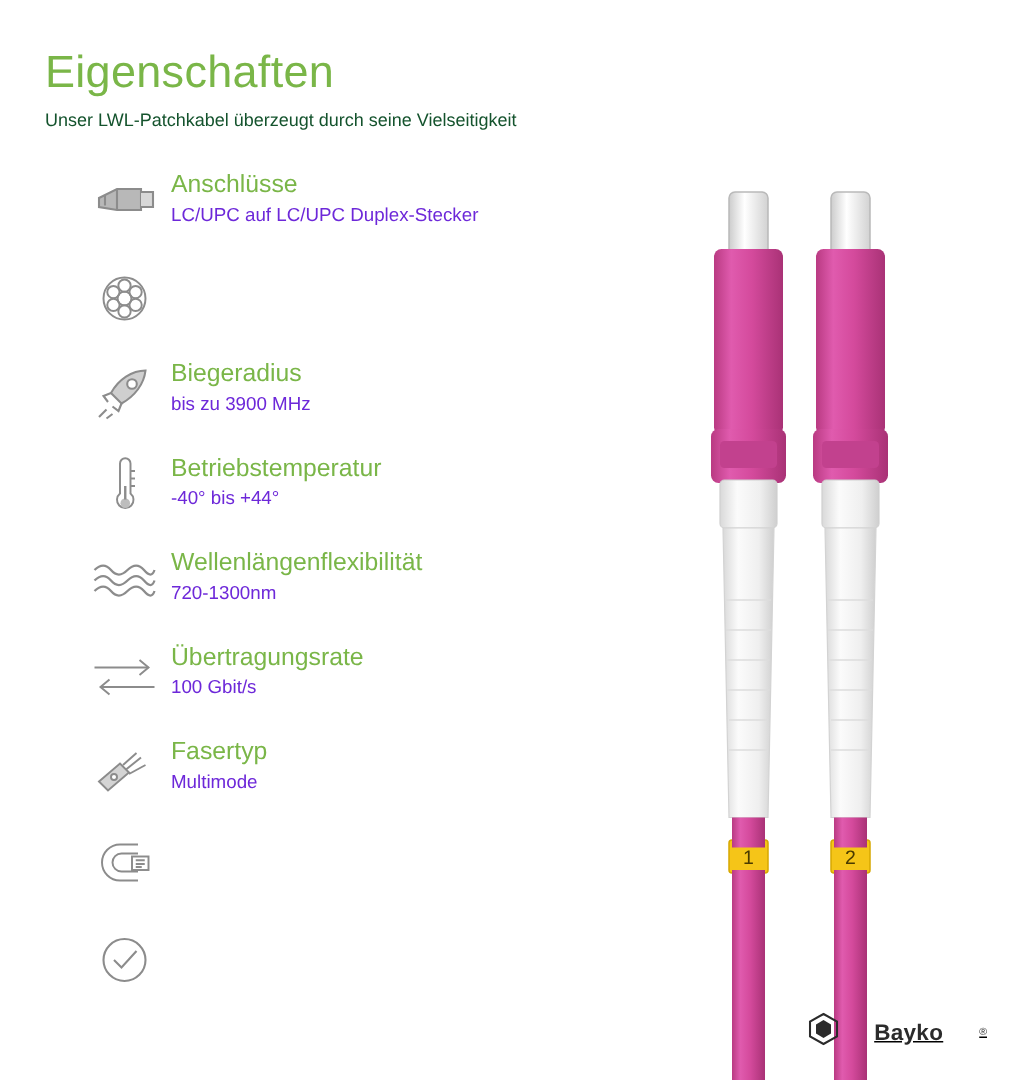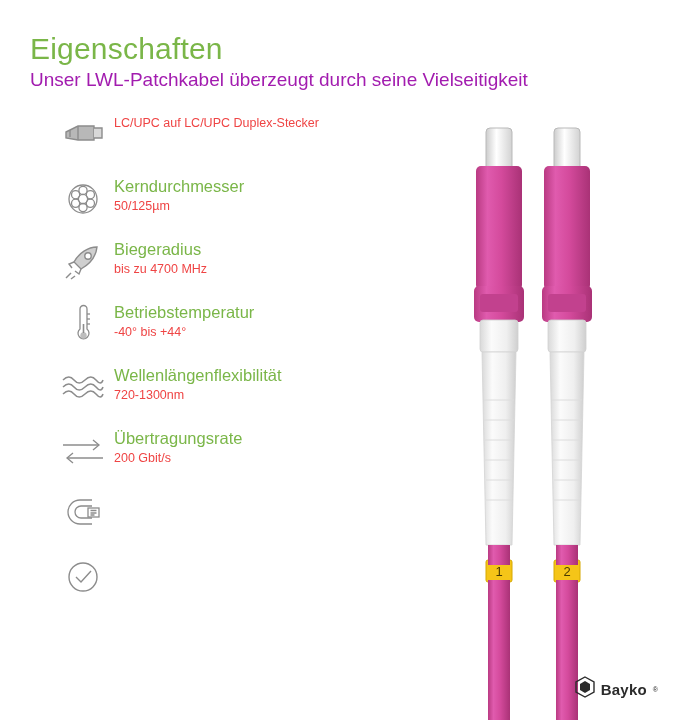--- a/index.html
+++ b/index.html
@@ -26,22 +26,22 @@
   }
   .title {
     font-size: 30px;
     color: #7ab648;
     font-weight: normal;
     letter-spacing: 0.2px;
     line-height: 34px;
   }
   .subtitle {
     margin-top: 5px;
-    font-size: 19px;
-    color: #a21caf;
+    font-size: 12px;
+    color: #14532d;
     line-height: 18px;
   }
 
   
   .features {
     position: absolute;
     left: 52px;
     top: 112px;
     width: 420px;
   }
@@ -64,21 +64,21 @@
     padding-top: 1px;
   }
   .feature .f-title {
     font-size: 16.5px;
     color: #7ab648;
     line-height: 20px;
     white-space: nowrap;
   }
   .feature .f-sub {
     font-size: 12.5px;
-    color: #ef4444;
+    color: #6d28d9;
     line-height: 17px;
     margin-top: 2px;
     white-space: nowrap;
   }
 
   
   .cable {
     position: absolute;
     right: 0;
     top: 0;
@@ -86,21 +86,22 @@
     height: 720px;
   }
 
   
   .logo {
     position: absolute;
     right: 22px;
     bottom: 18px;
     display: flex;
     align-items: center;
-    gap: 6px;
+    gap: 24px;
+    text-decoration: underline;
   }
   .logo-text {
     font-size: 15px;
     color: #2b2b2b;
     font-weight: bold;
     letter-spacing: 0.2px;
   }
   .logo-reg {
     font-size: 7px;
     color: #2b2b2b;
@@ -124,61 +125,58 @@
         <svg width="46" height="34" viewBox="0 0 46 34">
           <g fill="none" stroke="#8c8c8c" stroke-width="1.4">
             <path d="M6 13 L18 7 L34 7 L34 21 L18 21 L6 19 Z" fill="#b8b8b8"></path>
             <path d="M34 9 L42 9 L42 19 L34 19" fill="#d8d8d8"></path>
             <path d="M18 7 L18 21"></path>
             <path d="M10 11 L10 18"></path>
           </g>
         </svg>
       </div>
       <div class="txt">
+        <div class="f-title">Anschlüsse</div>
         <div class="f-sub">LC/UPC auf LC/UPC Duplex-Stecker</div>
       </div>
     </div>
 
     <div class="feature">
       <div class="icon-wrap">
         <svg width="42" height="42" viewBox="0 0 42 42">
           <g fill="none" stroke="#8c8c8c" stroke-width="1.3">
             <circle cx="21" cy="21" r="14"></circle>
             <circle cx="21" cy="21" r="4.6"></circle>
             <circle cx="21" cy="12.4" r="4.1"></circle>
             <circle cx="21" cy="29.6" r="4.1"></circle>
             <circle cx="13.6" cy="16.7" r="4.1"></circle>
             <circle cx="28.4" cy="16.7" r="4.1"></circle>
             <circle cx="13.6" cy="25.3" r="4.1"></circle>
             <circle cx="28.4" cy="25.3" r="4.1"></circle>
           </g>
         </svg>
       </div>
-      <div class="txt">
-        <div class="f-title">Kerndurchmesser</div>
-        <div class="f-sub">50/125µm</div>
-      </div>
     </div>
 
     <div class="feature">
       <div class="icon-wrap">
         <svg width="44" height="38" viewBox="0 0 44 38">
           <g fill="none" stroke="#8c8c8c" stroke-width="1.4">
             <path d="M36 4 C27 4 18 10 13 19 L20 26 C29 21 35 13 36 4 Z" fill="#cfcfcf"></path>
             <circle cx="27" cy="13" r="3.2" fill="#ffffff"></circle>
             <path d="M13 19 L8 21 L11 25"></path>
             <path d="M20 26 L18 31 L14 28"></path>
             <path d="M10 30 L5 35"></path>
             <path d="M14 33 L10 36"></path>
           </g>
         </svg>
       </div>
       <div class="txt">
         <div class="f-title">Biegeradius</div>
-        <div class="f-sub">bis zu 4700 MHz</div>
+        <div class="f-sub">bis zu 3900 MHz</div>
       </div>
     </div>
 
     <div class="feature">
       <div class="icon-wrap">
         <svg width="26" height="42" viewBox="0 0 26 42">
           <g fill="none" stroke="#8c8c8c" stroke-width="1.3">
             <path d="M10 5 a3.5 3.5 0 0 1 7 0 v20 a5.5 5.5 0 1 1 -7 0 Z"></path>
             <circle cx="13.5" cy="31.5" r="3.2" fill="#bdbdbd" stroke="none"></circle>
             <path d="M13.5 20 v9" stroke-width="1.6"></path>
@@ -216,24 +214,41 @@
           <g fill="none" stroke="#8c8c8c" stroke-width="1.3">
             <path d="M4 11 H40"></path>
             <path d="M34 6 L40 11 L34 16"></path>
             <path d="M44 24 H8"></path>
             <path d="M14 19 L8 24 L14 29"></path>
           </g>
         </svg>
       </div>
       <div class="txt">
         <div class="f-title">Übertragungsrate</div>
-        <div class="f-sub">200 Gbit/s</div>
-      </div>
-    </div>
-
+        <div class="f-sub">100 Gbit/s</div>
+      </div>
+    </div>
+
+    <div class="feature">
+      <div class="icon-wrap">
+        <svg width="46" height="34" viewBox="0 0 46 34">
+          <g fill="none" stroke="#8c8c8c" stroke-width="1.3">
+            <path d="M6 24 L20 12 L26 18 L12 30 Z" fill="#d4d4d4"></path>
+            <path d="M24 16 L34 8"></path>
+            <path d="M26 19 L37 13"></path>
+            <path d="M22 13 L31 5"></path>
+            <circle cx="16" cy="21" r="2" fill="#ffffff"></circle>
+          </g>
+        </svg>
+      </div>
+      <div class="txt">
+        <div class="f-title">Fasertyp</div>
+        <div class="f-sub">Multimode</div>
+      </div>
+    </div>
 
     <div class="feature">
       <div class="icon-wrap">
         <svg width="42" height="40" viewBox="0 0 42 40">
           <g fill="none" stroke="#8c8c8c" stroke-width="1.3">
             <path d="M30 6 H18 A12 12 0 1 0 18 30 H30"></path>
             <path d="M30 12 H19 A6 6 0 1 0 19 24 H30"></path>
             <rect x="26" y="14" width="11" height="9" fill="#ffffff"></rect>
             <path d="M28.5 16.5 h6 M28.5 19 h6 M28.5 21 h4"></path>
           </g>

